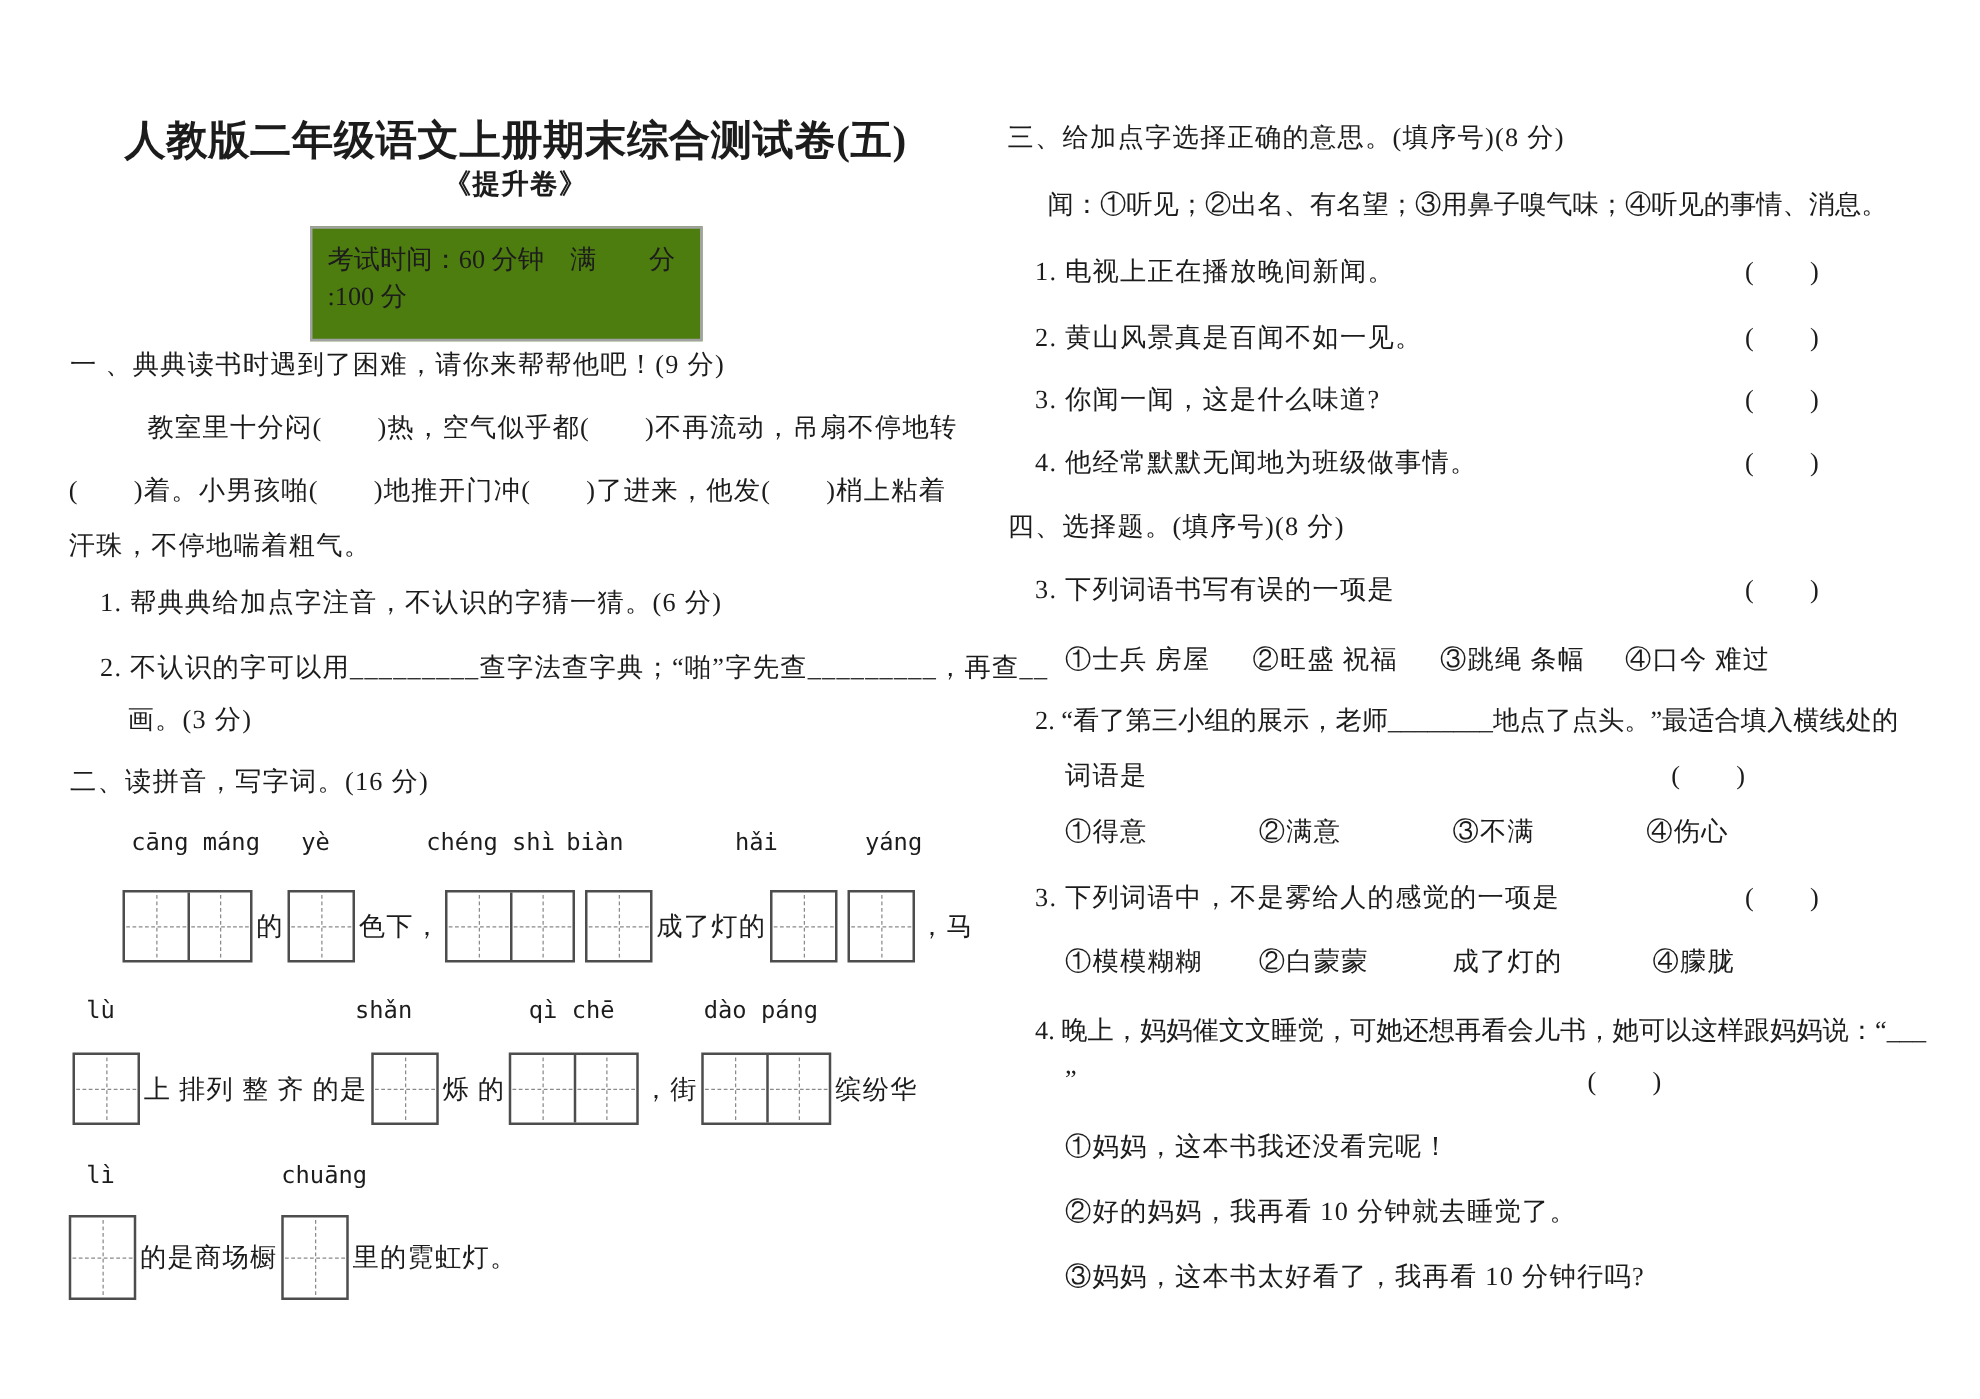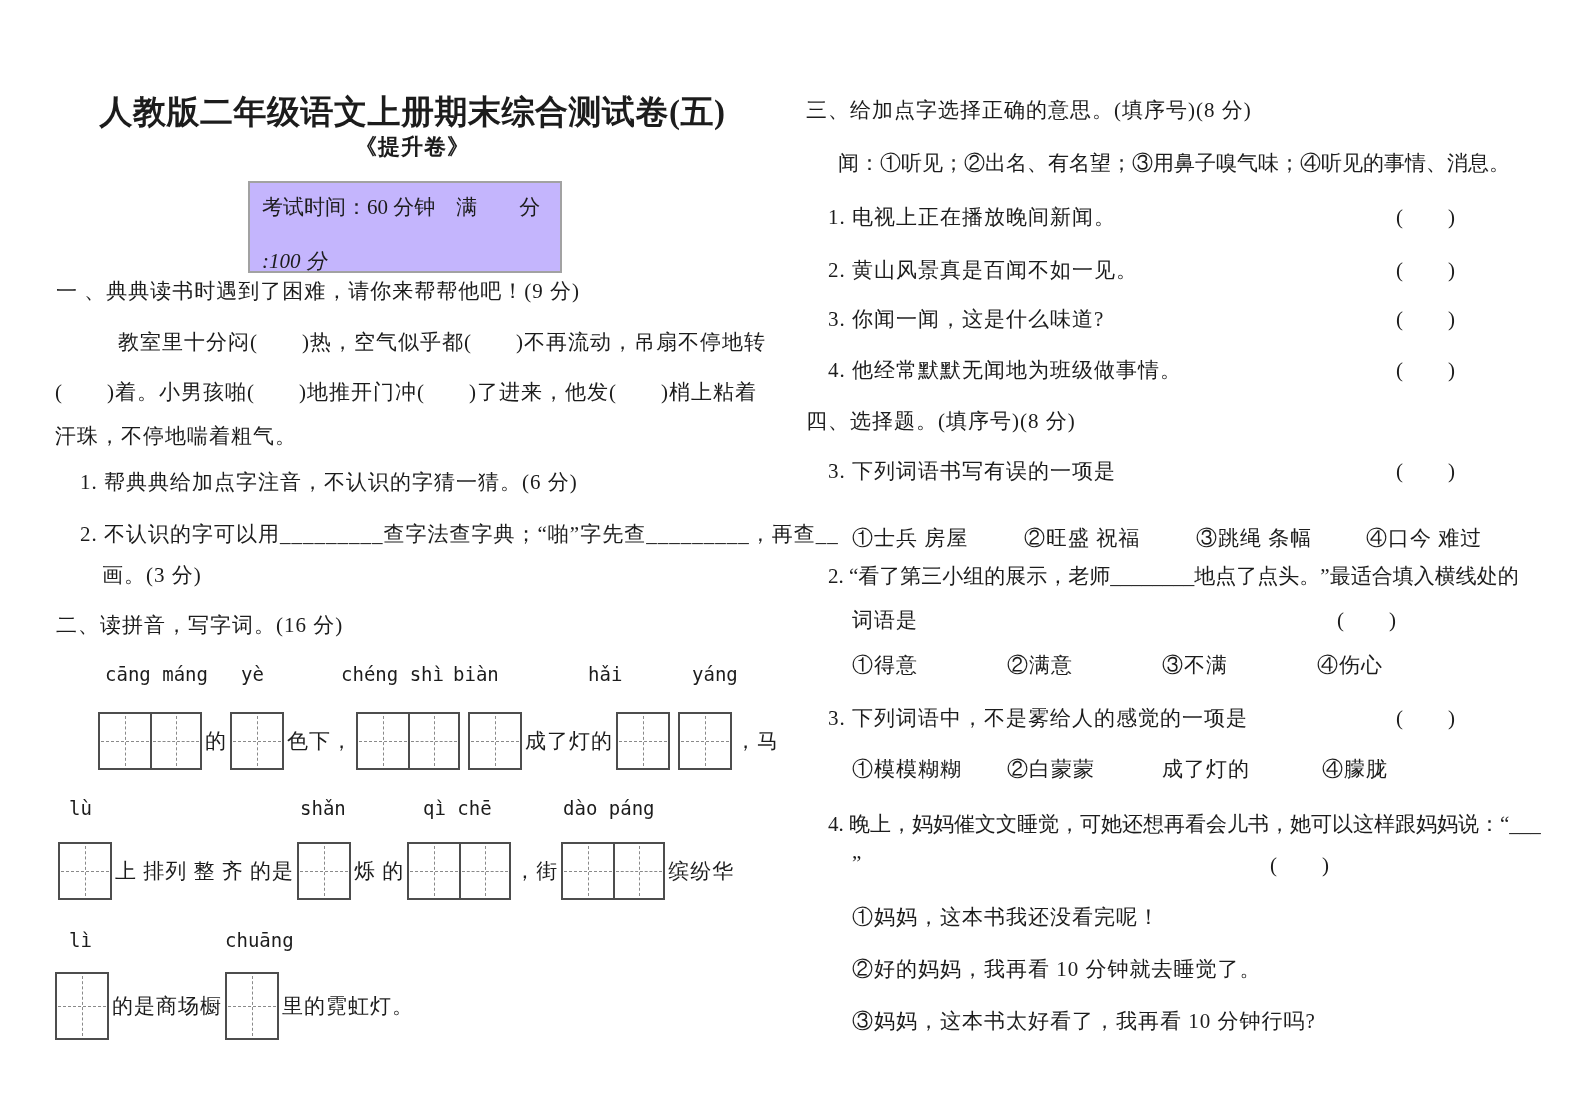--- a/index.html
+++ b/index.html
@@ -14,24 +14,24 @@
   .abs { position:absolute; white-space:pre; letter-spacing:1px; }
   .tight { letter-spacing:0; }
   .center { text-align:center; }
   .bold { font-weight:bold; }
   .title { font-size:33px; letter-spacing:0.5px; }
   .subtitle { font-size:22px; }
 
   .infobox {
     position:absolute; left:248px; top:181px;
     width:314px; height:92px;
-    border:2px solid #a2a2a2; background:#c4b5fd;
+    border:2px solid #a2a2a2; background:#4d7c0f;
   }
   .infobox .l1 { position:absolute; left:12px; top:10px; white-space:pre; }
-  .infobox .l2 { position:absolute; left:12px; top:64px; white-space:pre;font-style:italic; }
+  .infobox .l2 { position:absolute; left:12px; top:40px; white-space:pre; }
 
   
   .tzg { display:inline-flex; border:2px solid #4d4d4d; background:#fff; flex:none; }
   .tzg-cell { width:50px; height:54px; position:relative; }
   .tzg-cell + .tzg-cell { border-left:2px solid #4d4d4d; }
   .tzg-cell::before {
     content:""; position:absolute; left:1px; right:1px; top:50%;
     border-top:1px dashed #8a8a8a;
   }
   .tzg-cell::after {
@@ -109,21 +109,21 @@
     <span class="tzg-cell"></span>
   </span>
   <span class="tzg gapL">
     <span class="tzg-cell"></span>
   </span>
   <span class="txt">，马</span>
 </div>
 
 <div class="pyrow" style="left:55px; top:797px;">
   <span style="left:14px;">lù</span>
-  <span style="left:245px;text-align:center;">shǎn</span>
+  <span style="left:229px;text-align:center;">shǎn</span>
   <span style="left:368px;">qì chē</span>
   <span style="left:508px;">dào páng</span>
 </div>
 
 <div class="writerow" style="left:58px; top:842px;">
   <span class="tzg">
     <span class="tzg-cell"></span>
   </span>
   <span class="txt">上 排列 整 齐 的是</span>
   <span class="tzg">
@@ -178,21 +178,21 @@
   <span>4. 他经常默默无闻地为班级做事情。</span>
   <span>(　　)</span>
 </div>
 
 <div class="abs" style="left:806px; top:407px;">四、选择题。(填序号)(8 分)</div>
 
 <div class="qrow" style="left:828px; top:457px; width:628px;">
   <span>3. 下列词语书写有误的一项是</span>
   <span>(　　)</span>
 </div>
-<div class="optgrid" style="left:852px; top:524px; grid-template-columns:150px 150px 148px auto;gap:22px;">
+<div class="optgrid" style="left:852px; top:513px; grid-template-columns:150px 150px 148px auto;">
   <span>①士兵 房屋</span>
   <span>②旺盛 祝福</span>
   <span>③跳绳 条幅</span>
   <span>④口今 难过</span>
 </div>
 
 <div class="abs tight" style="left:828px; top:562px;">2. “看了第三小组的展示，老师________地点了点头。”最适合填入横线处的</div>
 <div class="qrow" style="left:852px; top:606px; width:545px;">
   <span>词语是</span>
   <span>(　　)</span>

